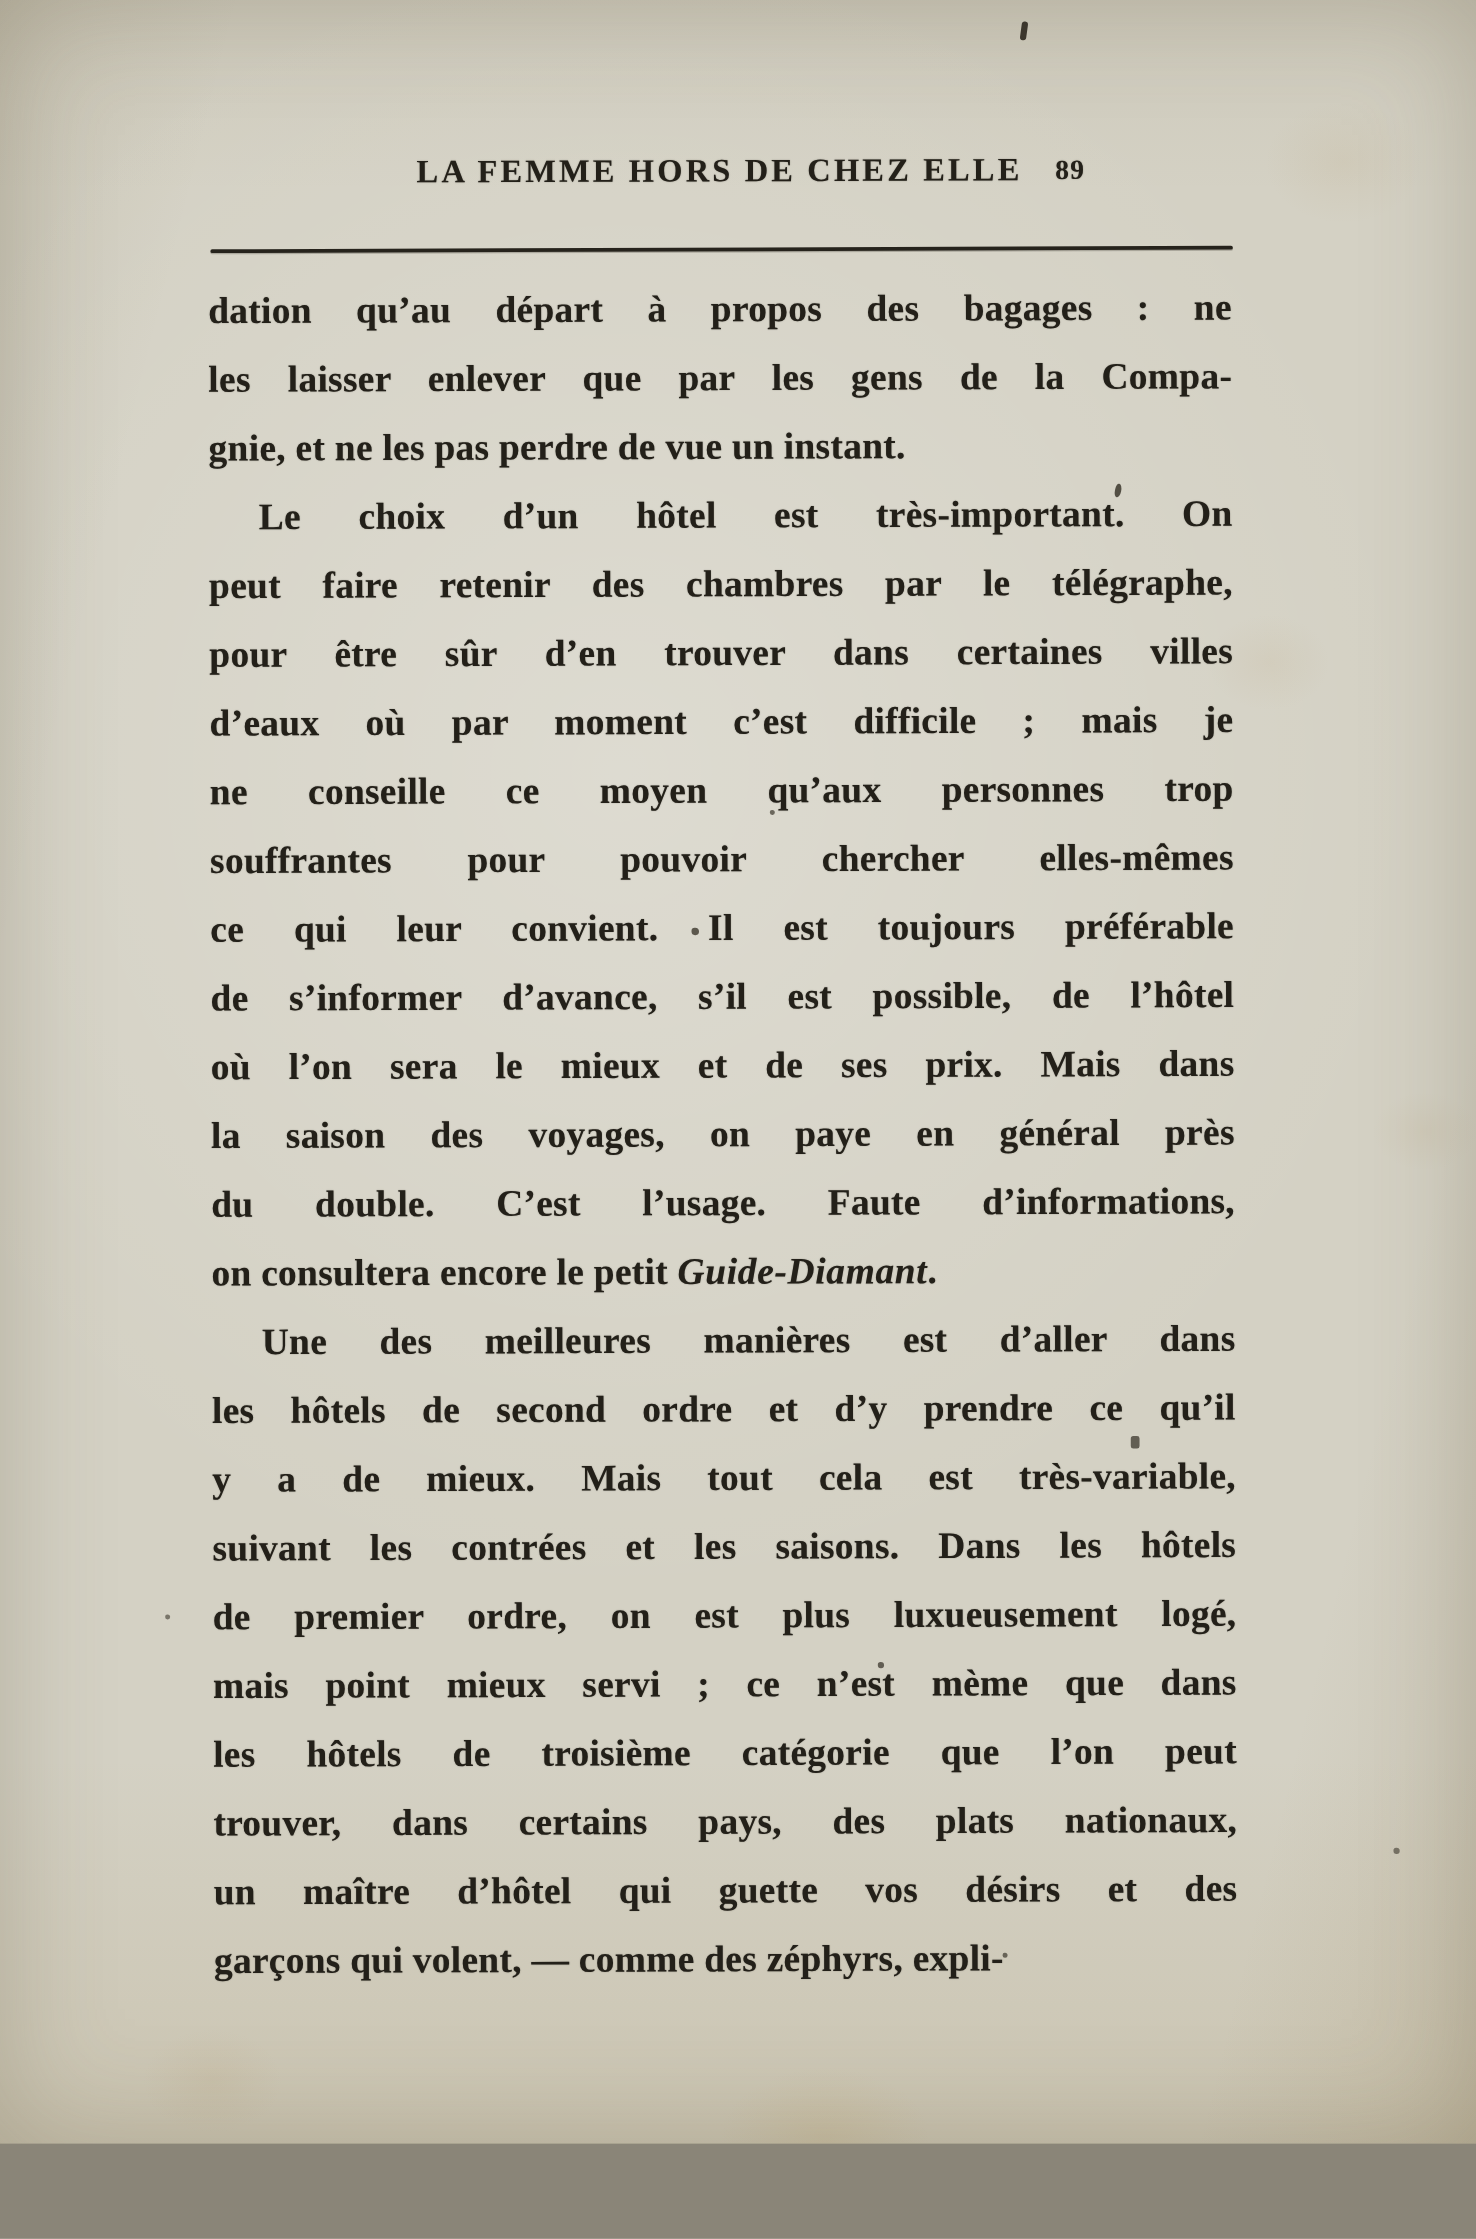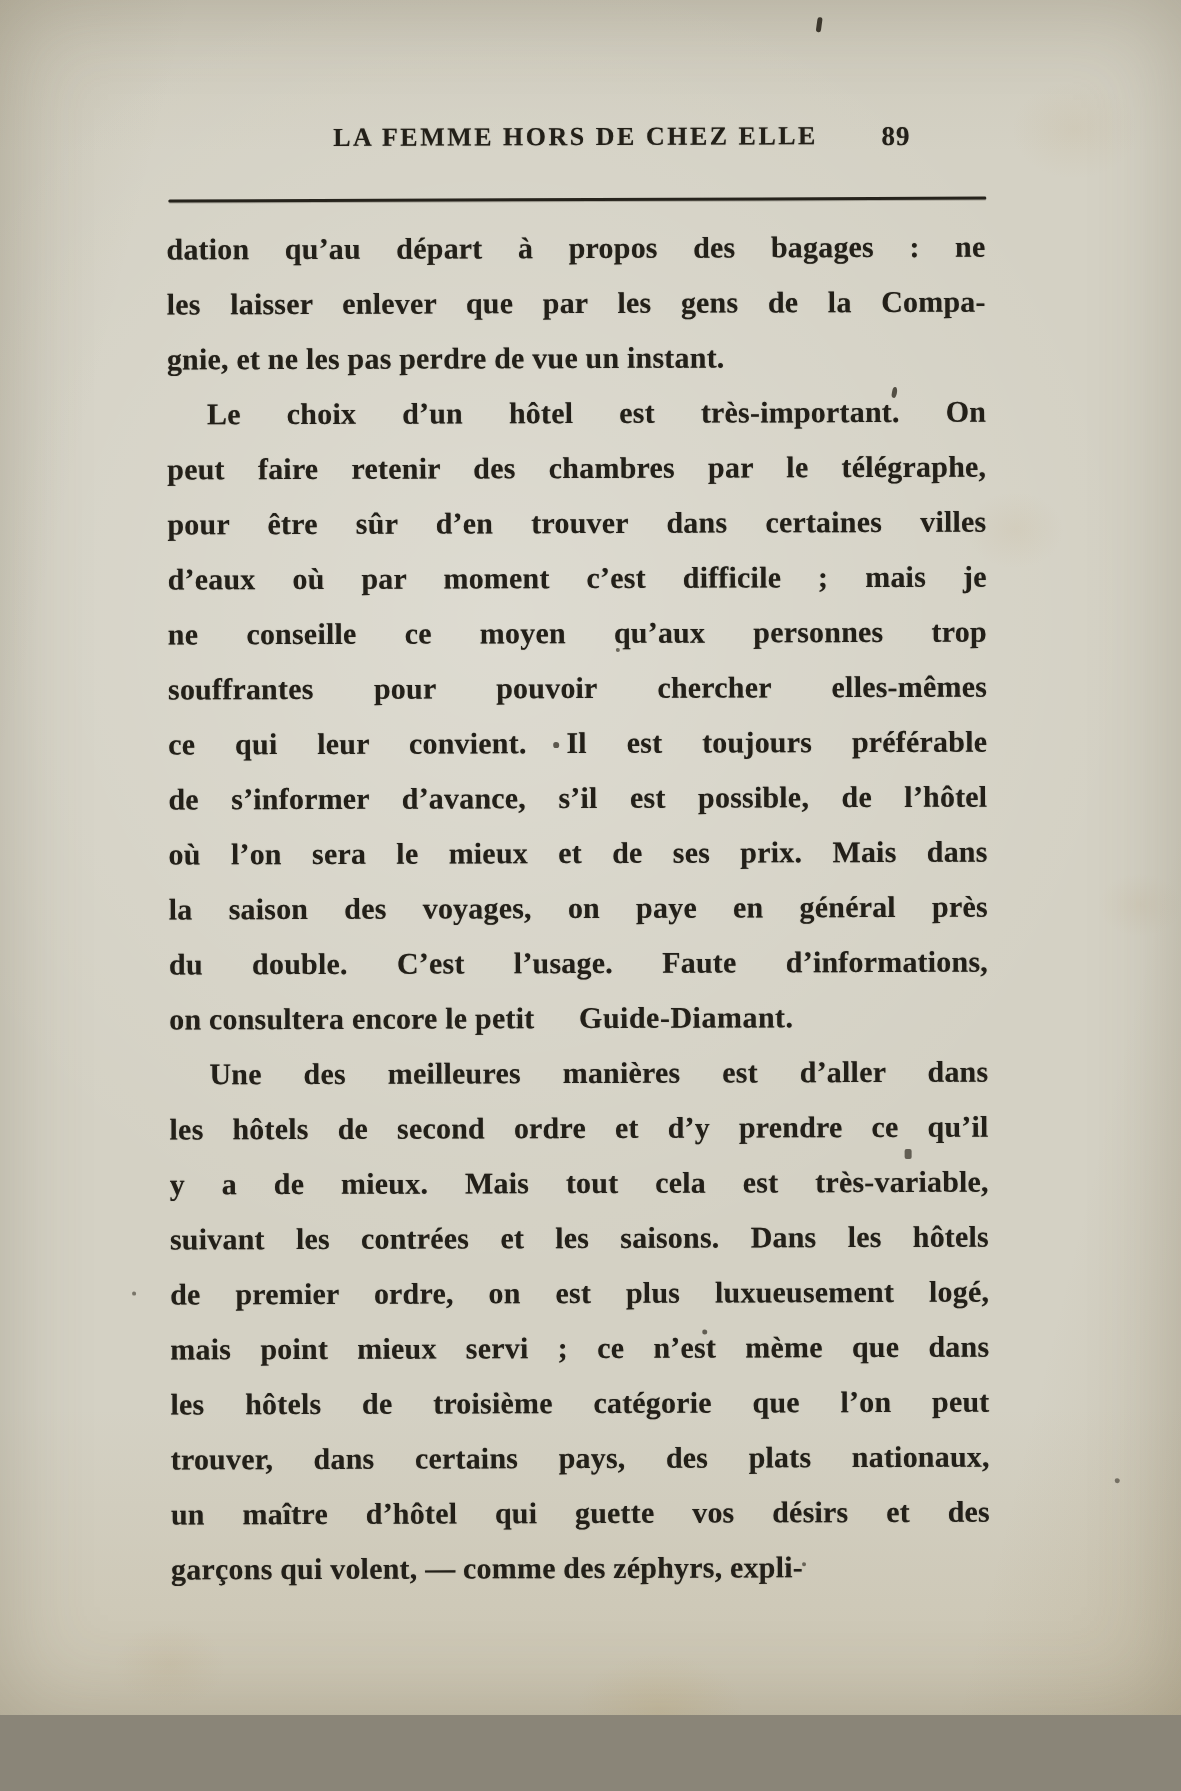--- a/index.html
+++ b/index.html
@@ -23,43 +23,43 @@
     color:#232019;
   }
   .tilt{position:absolute;inset:0;transform:rotate(-0.2deg);transform-origin:50% 40%;}
   .running-head{
     position:absolute;top:118px;left:168px;width:819px;height:38px;
     text-align:center;line-height:38px;
     font-size:26px;font-weight:700;letter-spacing:2.5px;
     text-shadow:0 0 1px rgba(40,35,28,0.5);
   }
   .folio{
-    position:absolute;top:118px;left:868px;width:60px;height:38px;
+    position:absolute;top:118px;left:828px;width:60px;height:38px;
     text-align:center;line-height:38px;
-    font-size:27px;font-weight:700;letter-spacing:1px;
+    font-size:22px;font-weight:700;letter-spacing:1px;
     text-shadow:0 0 1px rgba(40,35,28,0.5);
   }
   .head-rule{
     position:absolute;top:198px;left:170px;width:818px;height:3px;
     background:#26231c;border-radius:2px;
     box-shadow:0 1px 0 rgba(38,35,28,0.25);
   }
   .text-block{
     position:absolute;top:220px;left:168px;width:819px;
     font-size:30px;font-weight:700;letter-spacing:0.2px;
     text-shadow:0 0 1px rgba(40,35,28,0.45);
   }
   .line{
     height:55px;line-height:55px;
     text-align:justify;text-align-last:justify;
     overflow:visible;
   }
   .line.indent{padding-left:40px;}
   .line.short{text-align:left;text-align-last:auto;}
-  .it{letter-spacing:0.5px;margin-left:37px;}
+  .it{font-style:italic;letter-spacing:0.5px;}
   
   .speck{position:absolute;background:#3c372d;border-radius:45% 55% 50% 50%;}
   .s1{top:18px;left:819px;width:5px;height:15px;transform:rotate(8deg);border-radius:3px;}
   .s2{top:388px;left:893px;width:5px;height:11px;transform:rotate(12deg);opacity:.85;}
   .s3{top:742px;left:553px;width:6px;height:6px;opacity:.8;}
   .s4{top:648px;left:616px;width:4px;height:4px;opacity:.7;}
   .s5{top:1150px;left:903px;width:7px;height:10px;opacity:.75;border-radius:2px;}
   .s6{top:1480px;left:1112px;width:5px;height:5px;opacity:.6;}
   .s7{top:1290px;left:130px;width:4px;height:4px;opacity:.6;}
   .s8{top:1330px;left:700px;width:5px;height:5px;opacity:.75;}

